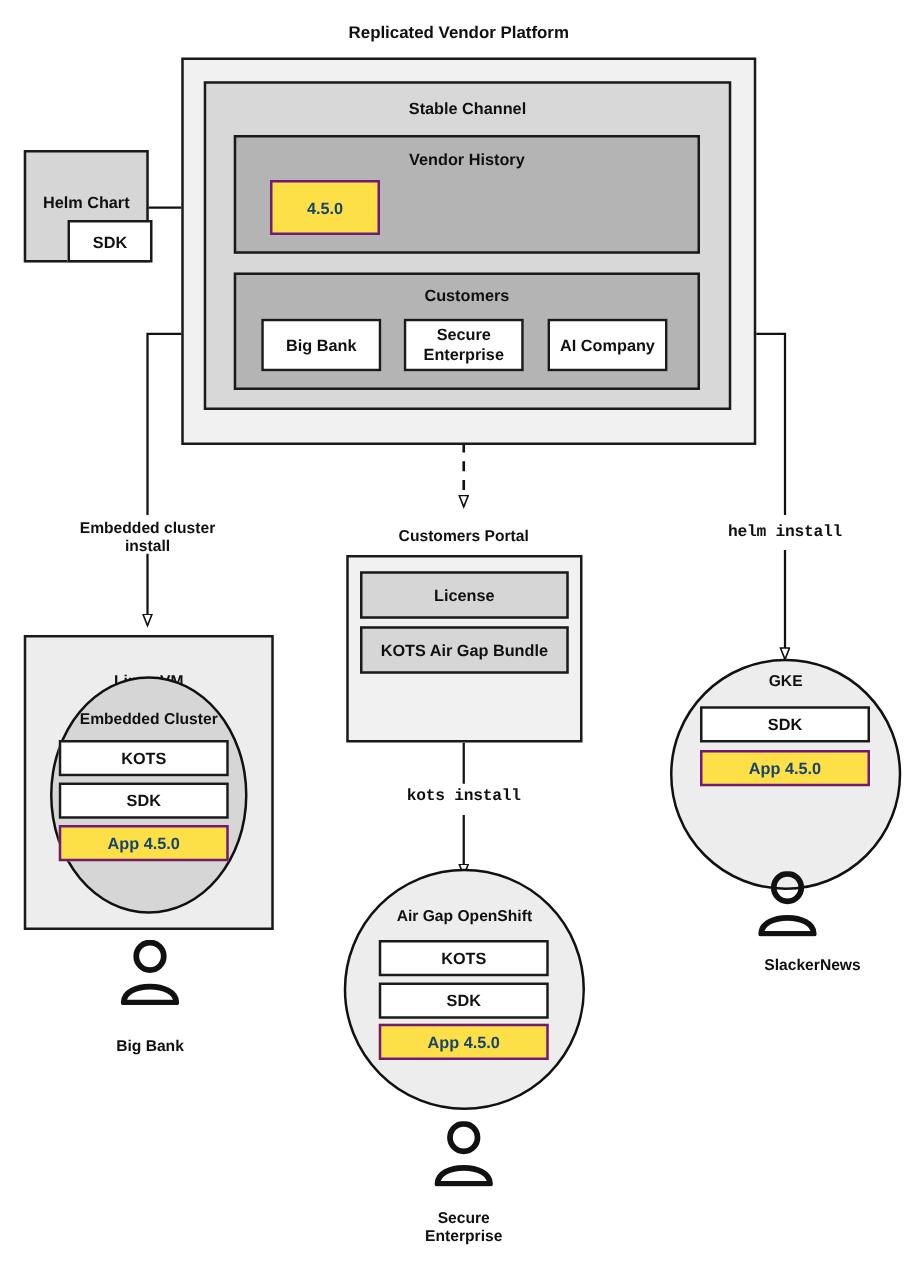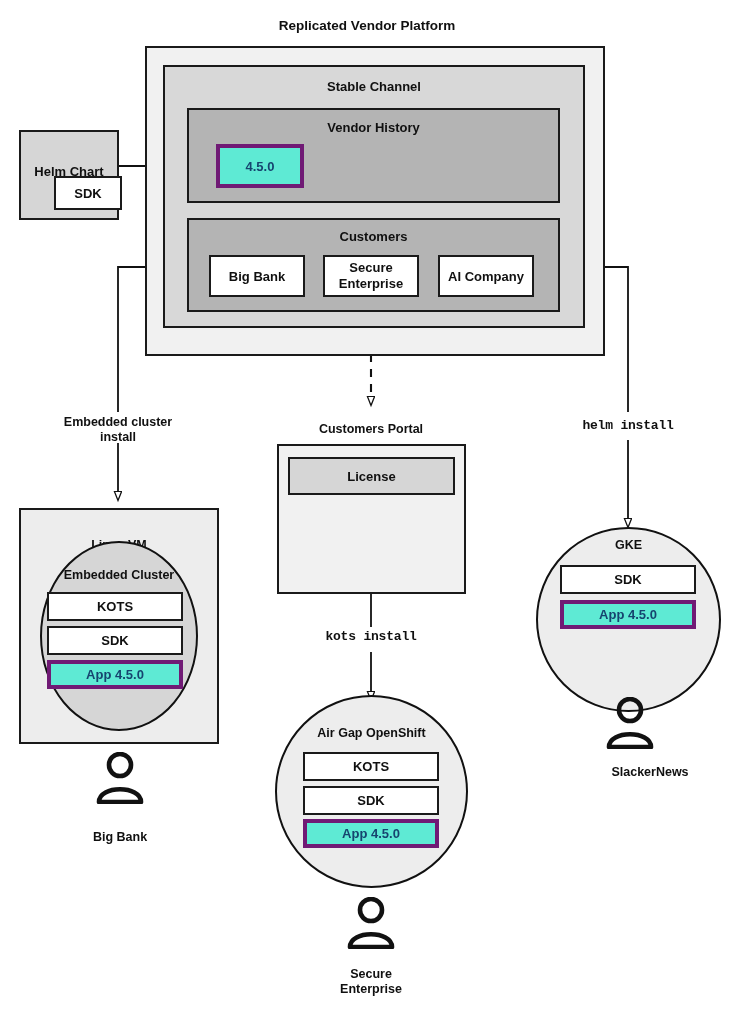--- a/index.html
+++ b/index.html
@@ -51,22 +51,22 @@
   .fill-l1 { background: #f1f1f1; }   
   .fill-l2 { background: #d8d8d8; }   
   .fill-l3 { background: #b4b4b4; }   
   .fill-white { background: #ffffff; }
   .fill-gray { background: #d6d6d6; }
   .fill-vm   { background: #ededed; }
   .fill-ec   { background: #d6d6d6; }
   .fill-circle { background: #ededed; }
 
   .blue-box {
-    background: #5eead4;
-    border: 4px solid #701a75;
+    background: #fde047;
+    border: 2px solid #701a75;
     color: #16446f;
     text-align: right;
   }
   .box-title {
     position: absolute;
     left: 0;
     right: 0;
     text-align: center;
     font-weight: bold;
     color: #101010;
@@ -120,21 +120,21 @@
     </g>
 
     <g>
       <path d="M371,594 L371,627" stroke="#111" stroke-width="1.8" fill="none"></path>
       <path d="M371,652 L371,700" stroke="#111" stroke-width="1.8" fill="none" marker-end="url(#ohead)"></path>
     </g>
   </svg>
 
   <div class="title-top t14" style="position:absolute;left:0;right:0;top:18px;text-align:center;">Replicated Vendor Platform</div>
 
-  <div class="node fill-gray" style="left:19px;top:120px;width:100px;height:90px;margin-top:10px;">
+  <div class="node fill-gray" style="left:19px;top:120px;width:100px;height:90px;">
     <span class="t13" style="font-weight:bold;color:#101010;position:absolute;left:0;right:0;top:32px;">Helm Chart</span>
   </div>
   <div class="node fill-white" style="left:54px;top:176px;width:68px;height:34px;">
     <span class="t13" style="font-weight:bold;color:#101010;">SDK</span>
   </div>
 
   <div class="node fill-l1" style="left:145px;top:46px;width:460px;height:310px;"></div>
 
   <div class="node fill-l2" style="left:163px;top:65px;width:422px;height:263px;">
     <span class="box-title t13" style="top:12px;">Stable Channel</span>
@@ -168,20 +168,23 @@
 
   <div class="lbl t13 mono" style="left:291px;top:629px;width:160px;">kots install</div>
 
   <div class="lbl t12" style="left:281px;top:422px;width:180px;">Customers Portal</div>
 
   <div class="node fill-l1" style="left:277px;top:444px;width:189px;height:150px;"></div>
 
   <div class="node fill-gray" style="left:288px;top:457px;width:167px;height:38px;">
     <span class="t13" style="font-weight:bold;color:#101010;">License</span>
   </div>
+  <div class="node fill-gray" style="left:288px;top:501px;width:167px;height:38px;">
+    <span class="t13" style="font-weight:bold;color:#101010;">KOTS Air Gap Bundle</span>
+  </div>
 
   <div class="node fill-vm" style="left:19px;top:508px;width:200px;height:236px;"></div>
   <div class="lbl t12" style="left:19px;top:522px;width:200px;margin-top:16px;">Linux VM</div>
 
   <div class="ellipse fill-ec" style="left:40px;top:541px;width:158px;height:190px;"></div>
   <div class="lbl t12" style="left:40px;top:568px;width:158px;">Embedded Cluster</div>
 
   <div class="node fill-white" style="left:47px;top:592px;width:136px;height:29px;">
     <span class="t13" style="font-weight:bold;color:#101010;">KOTS</span>
   </div>

